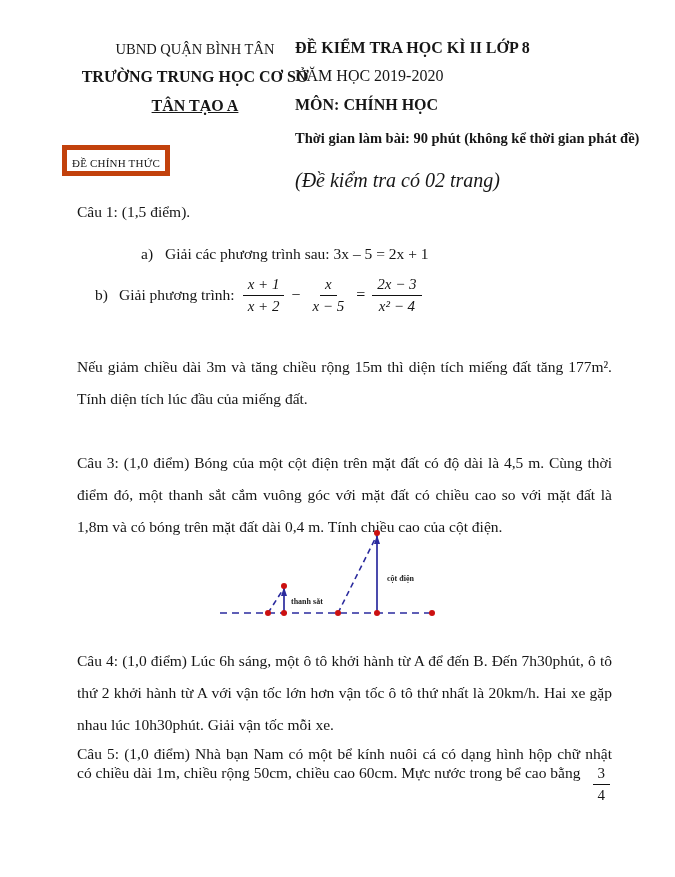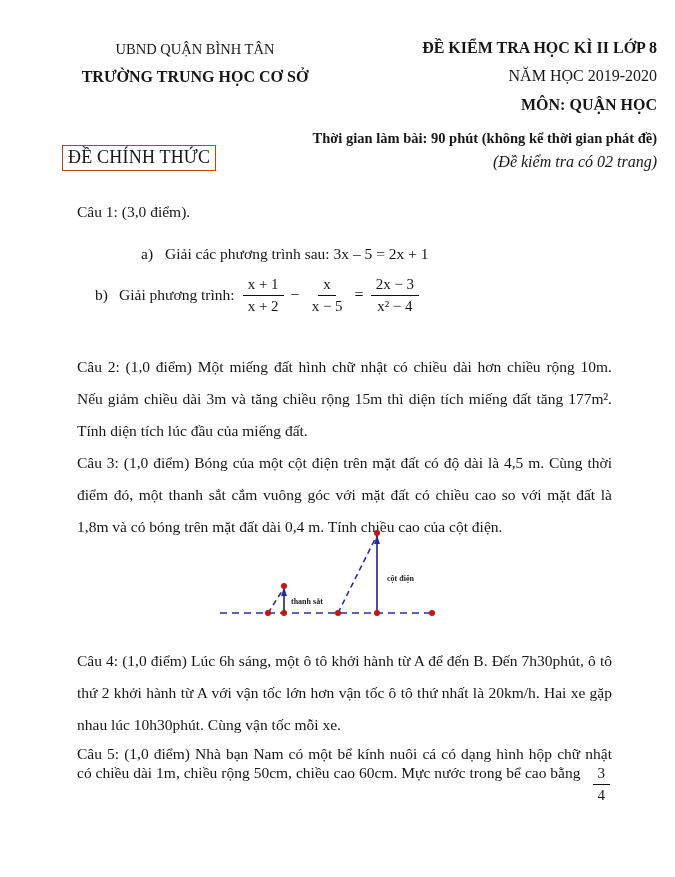--- a/index.html
+++ b/index.html
@@ -9,45 +9,45 @@
     background:#ffffff;
     font-family:"Liberation Serif","DejaVu Serif",serif;
     color:#161616;
     overflow:hidden;
   }
   
   .hdr-left{position:absolute;left:75px;top:40px;width:240px;text-align:center;}
   .hl1{font-size:14.5px;line-height:18px;}
   .hl2{font-size:16px;font-weight:bold;margin-top:10px;}
   .hl3{font-size:16px;font-weight:bold;text-decoration:underline;margin-top:11px;}
-  .hdr-right{position:absolute;left:295px;top:39px;width:362px;text-align:right;}
+  .hdr-right{position:absolute;left:295px;top:39px;width:362px;text-align:left;}
   .hr1{font-size:16px;font-weight:bold;}
   .hr2{font-size:16px;font-weight:normal;margin-top:10px;}
   .hr3{font-size:16px;font-weight:bold;margin-top:11px;}
   .hr4{font-size:14.5px;font-weight:bold;margin-top:16px;}
-  .hr5{font-size:16px;font-style:italic;margin-top:6px;}
+  .hr5{font-size:20px;font-style:italic;margin-top:22px;}
   .stamp{
     position:absolute;left:62px;top:145px;
-    border:1px solid #c2410c;padding:1px 5px 2px;
-    font-size:18px;letter-spacing:.2px;
+    border:5px solid #c2410c;padding:7px 5px 2px;
+    font-size:11px;letter-spacing:.2px;
   }
   
   .q1-title{position:absolute;left:77px;top:203px;font-size:15.5px;}
   .item{position:absolute;left:95px;font-size:15.5px;}
   .item-a{top:245px;margin-left:46px;}
   .item-c{top:327px;}
   .itm-label{display:inline-block;width:24px;}
   .item-b{
     position:absolute;left:95px;top:266px;height:58px;
     display:flex;align-items:center;font-size:15.5px;
   }
   .item-b .itm-label{width:24px;flex:0 0 auto;}
   .frac{
     display:inline-flex;flex-direction:column;align-items:center;
-    font-size:15px;line-height:19px;margin:0 2px;
+    font-size:15px;line-height:19px;margin:0 2px;font-style:italic;
     vertical-align:middle;
   }
   .frac .top{padding:0 5px 1px;border-bottom:1.3px solid #111;}
   .frac .bot{padding:1px 5px 0;}
   .op{font-style:normal;margin:0 5px;font-size:16px;}
   .eq-start{margin-left:8px;}
   .para{position:absolute;left:77px;width:535px;font-size:15.5px;}
   .para .ln{line-height:32px;white-space:normal;}
   .jl{text-align:justify;text-align-last:justify;}
   .p-q2{top:351px;}
@@ -68,33 +68,34 @@
   .figure text{font-family:"Liberation Serif","DejaVu Serif",serif;font-size:8px;font-weight:bold;fill:#222;}
 </style>
 </head>
 <body>
 
 <div class="page">
 
   <div class="hdr-left">
     <div class="hl1">UBND QUẬN BÌNH TÂN</div>
     <div class="hl2">TRƯỜNG TRUNG HỌC CƠ SỞ</div>
+    <div class="hl3">TÂN TẠO A</div>
   </div>
 
   <div class="hdr-right">
     <div class="hr1">ĐỀ KIỂM TRA HỌC KÌ II LỚP 8</div>
     <div class="hr2">NĂM HỌC 2019-2020</div>
-    <div class="hr3">MÔN: QUẬN HỌC</div>
+    <div class="hr3">MÔN: CHÍNH HỌC</div>
     <div class="hr4">Thời gian làm bài: 90 phút (không kể thời gian phát đề)</div>
     <div class="hr5">(Đề kiểm tra có 02 trang)</div>
   </div>
 
   <div class="stamp">ĐỀ CHÍNH THỨC</div>
 
-  <div class="q1-title">Câu 1: (3,0 điểm).</div>
+  <div class="q1-title">Câu 1: (1,5 điểm).</div>
 
   <div class="item item-a">
     <span class="itm-label">a)</span><span>Giải các phương trình sau: 3x – 5 = 2x + 1</span>
   </div>
 
   <div class="item-b">
     <span class="itm-label">b)</span>
     <span>Giải phương trình:</span>
     <span class="frac eq-start">
       <span class="top">x + 1</span>
@@ -107,21 +108,20 @@
     </span>
     <span class="op">=</span>
     <span class="frac">
       <span class="top">2x − 3</span>
       <span class="bot">x² − 4</span>
     </span>
   </div>
 
 
   <div class="para p-q2">
-    <div class="ln jl">Câu 2: (1,0 điểm) Một miếng đất hình chữ nhật có chiều dài hơn chiều rộng 10m.</div>
     <div class="ln jl">Nếu giảm chiều dài 3m và tăng chiều rộng 15m thì diện tích miếng đất tăng 177m².</div>
     <div class="ln">Tính diện tích lúc đầu của miếng đất.</div>
   </div>
 
   <div class="para p-q3">
     <div class="ln jl">Câu 3: (1,0 điểm) Bóng của một cột điện trên mặt đất có độ dài là 4,5 m. Cùng thời</div>
     <div class="ln jl">điểm đó, một thanh sắt cắm vuông góc với mặt đất có chiều cao so với mặt đất là</div>
     <div class="ln">1,8m và có bóng trên mặt đất dài 0,4 m. Tính chiều cao của cột điện.</div>
   </div>
 
@@ -140,21 +140,21 @@
     <circle cx="227" cy="88" r="3" fill="#cc1111"></circle>
     <circle cx="79" cy="61" r="3" fill="#cc1111"></circle>
     <circle cx="172" cy="8" r="3" fill="#cc1111"></circle>
     <text x="86" y="79">thanh sắt</text>
     <text x="182" y="56">cột điện</text>
   </svg>
 
   <div class="para p-q4">
     <div class="ln jl">Câu 4: (1,0 điểm) Lúc 6h sáng, một ô tô khởi hành từ A để đến B. Đến 7h30phút, ô tô</div>
     <div class="ln jl">thứ 2 khởi hành từ A với vận tốc lớn hơn vận tốc ô tô thứ nhất là 20km/h. Hai xe gặp</div>
-    <div class="ln">nhau lúc 10h30phút. Cùng vận tốc mỗi xe.</div>
+    <div class="ln">nhau lúc 10h30phút. Giải vận tốc mỗi xe.</div>
   </div>
 
   <div class="para p-q5a">
     <div class="ln jl">Câu 5: (1,0 điểm) Nhà bạn Nam có một bể kính nuôi cá có dạng hình hộp chữ nhật</div>
   </div>
   <div class="q5-row">
     <span class="txt">có chiều dài 1m, chiều rộng 50cm, chiều cao 60cm. Mực nước trong bể cao bằng</span>
     <span class="frac">
       <span class="top">3</span>
       <span class="bot">4</span>

